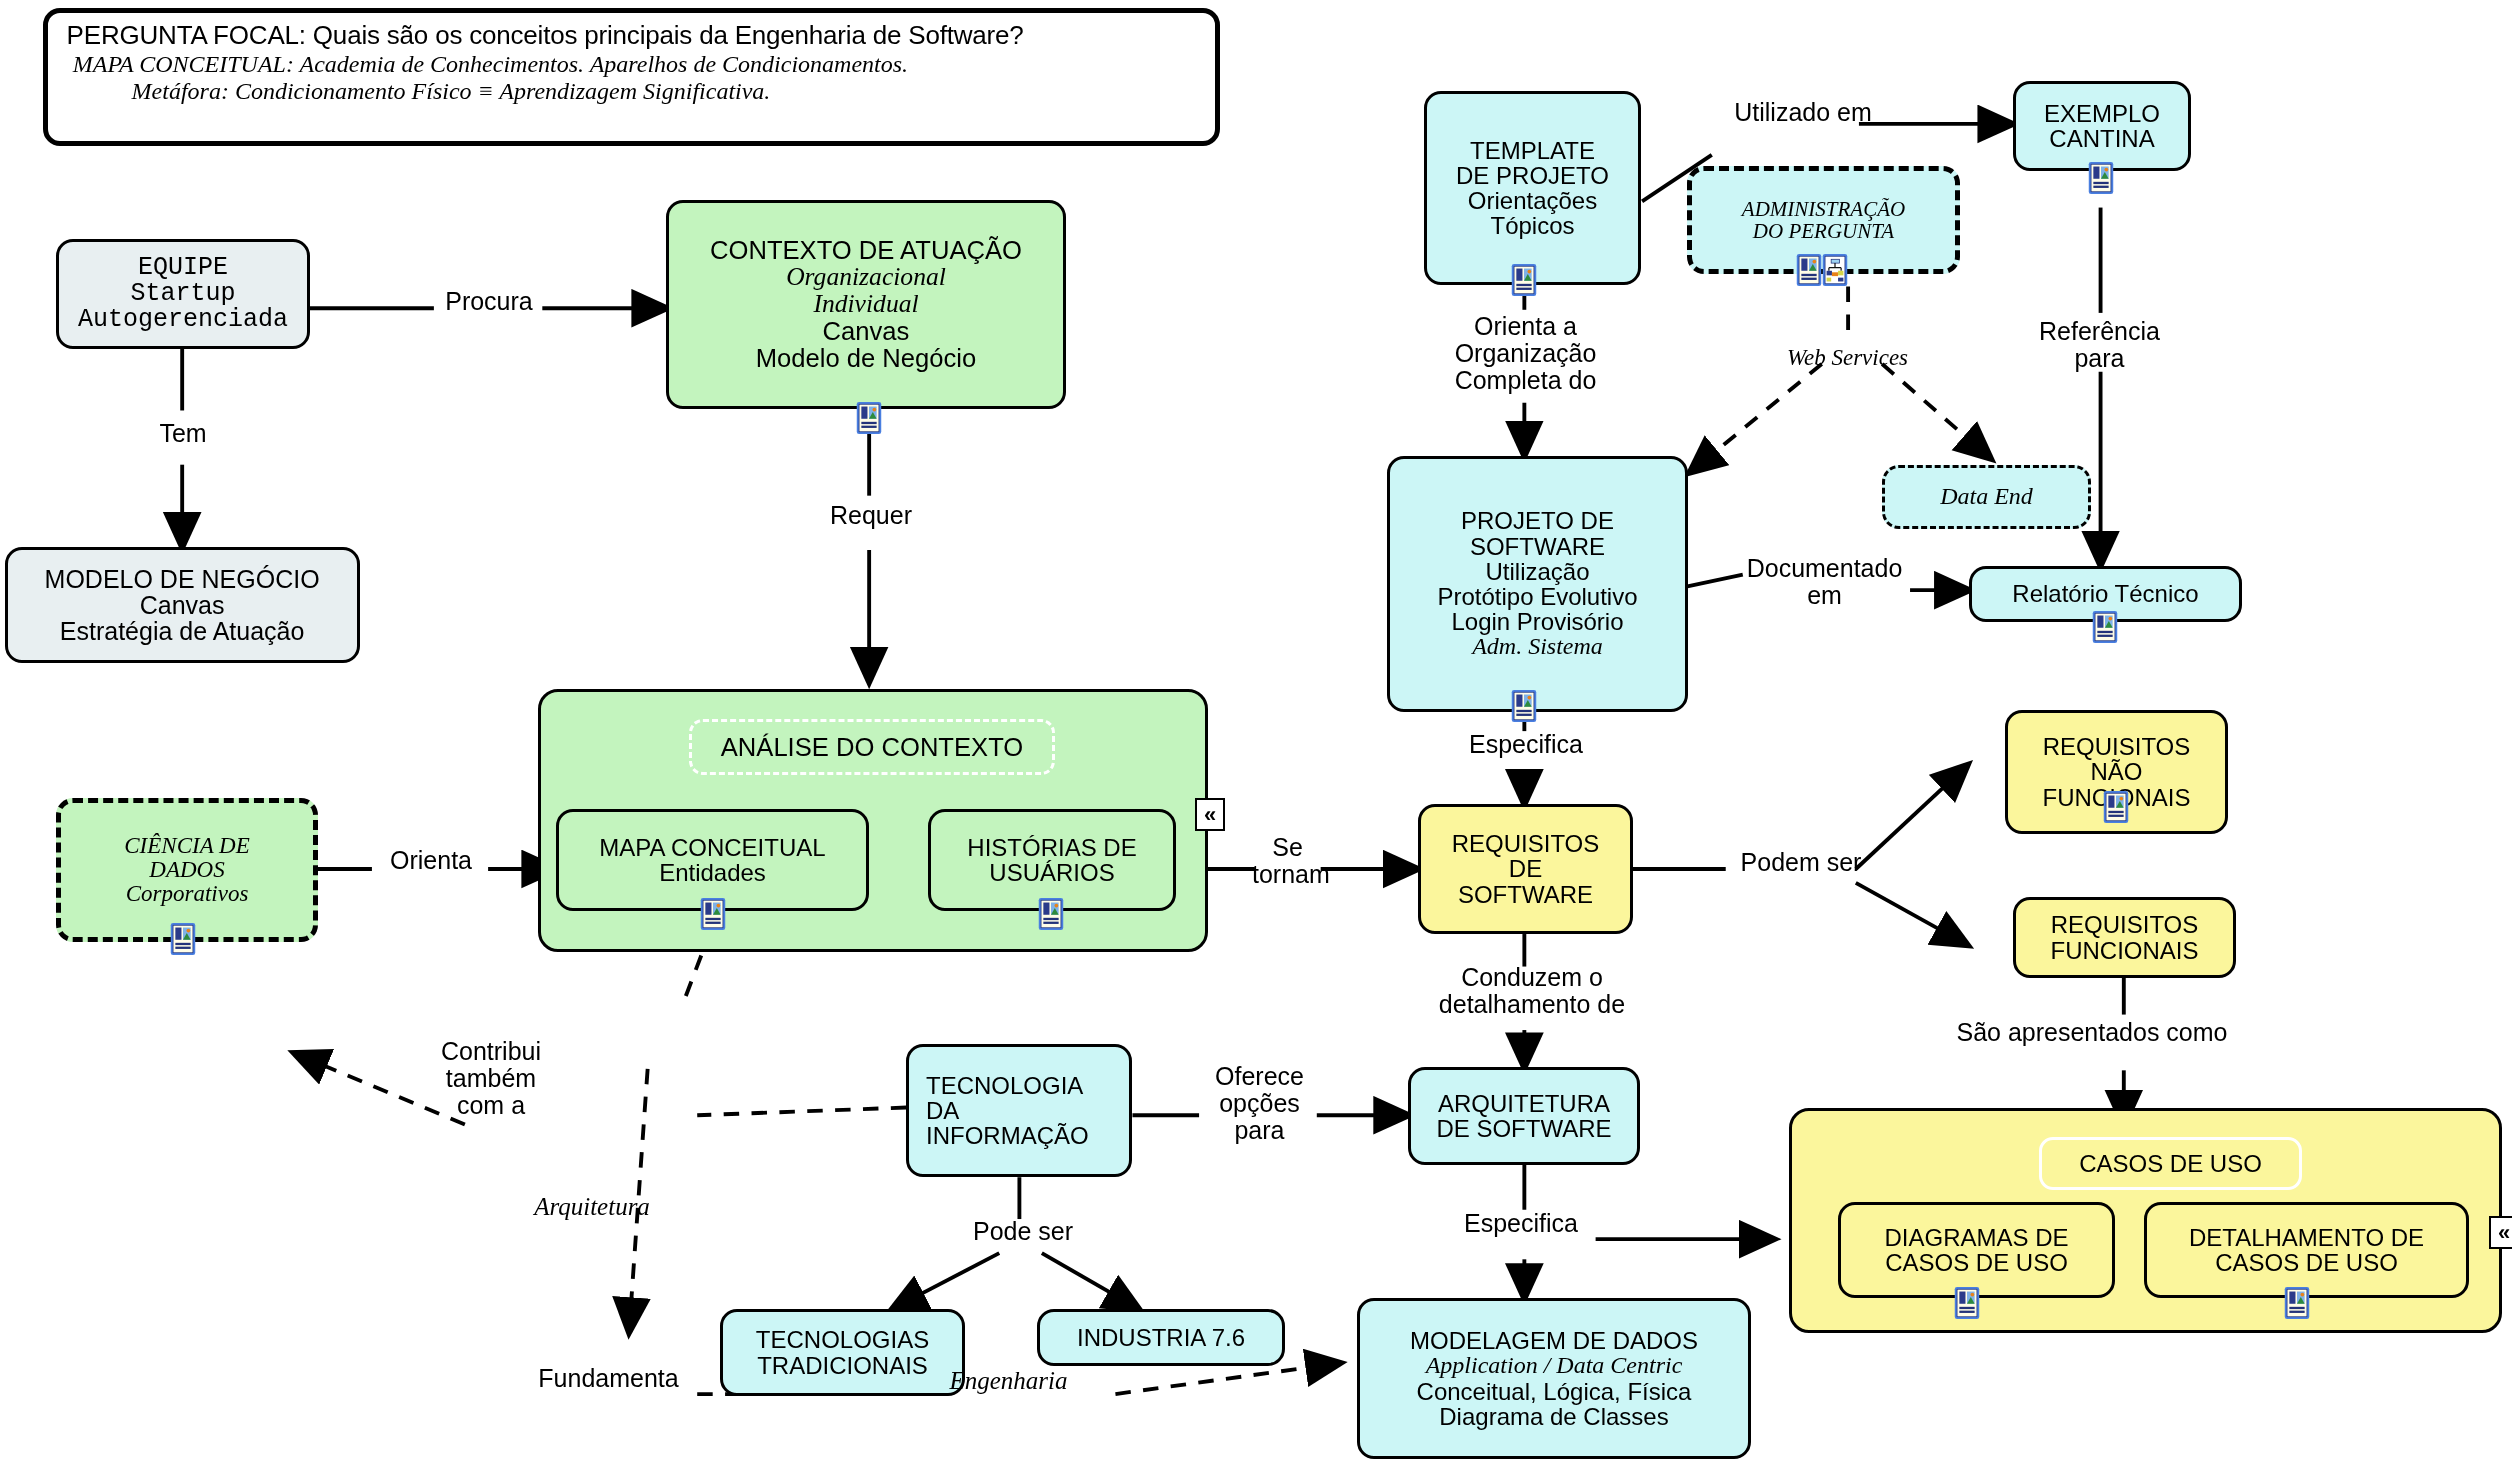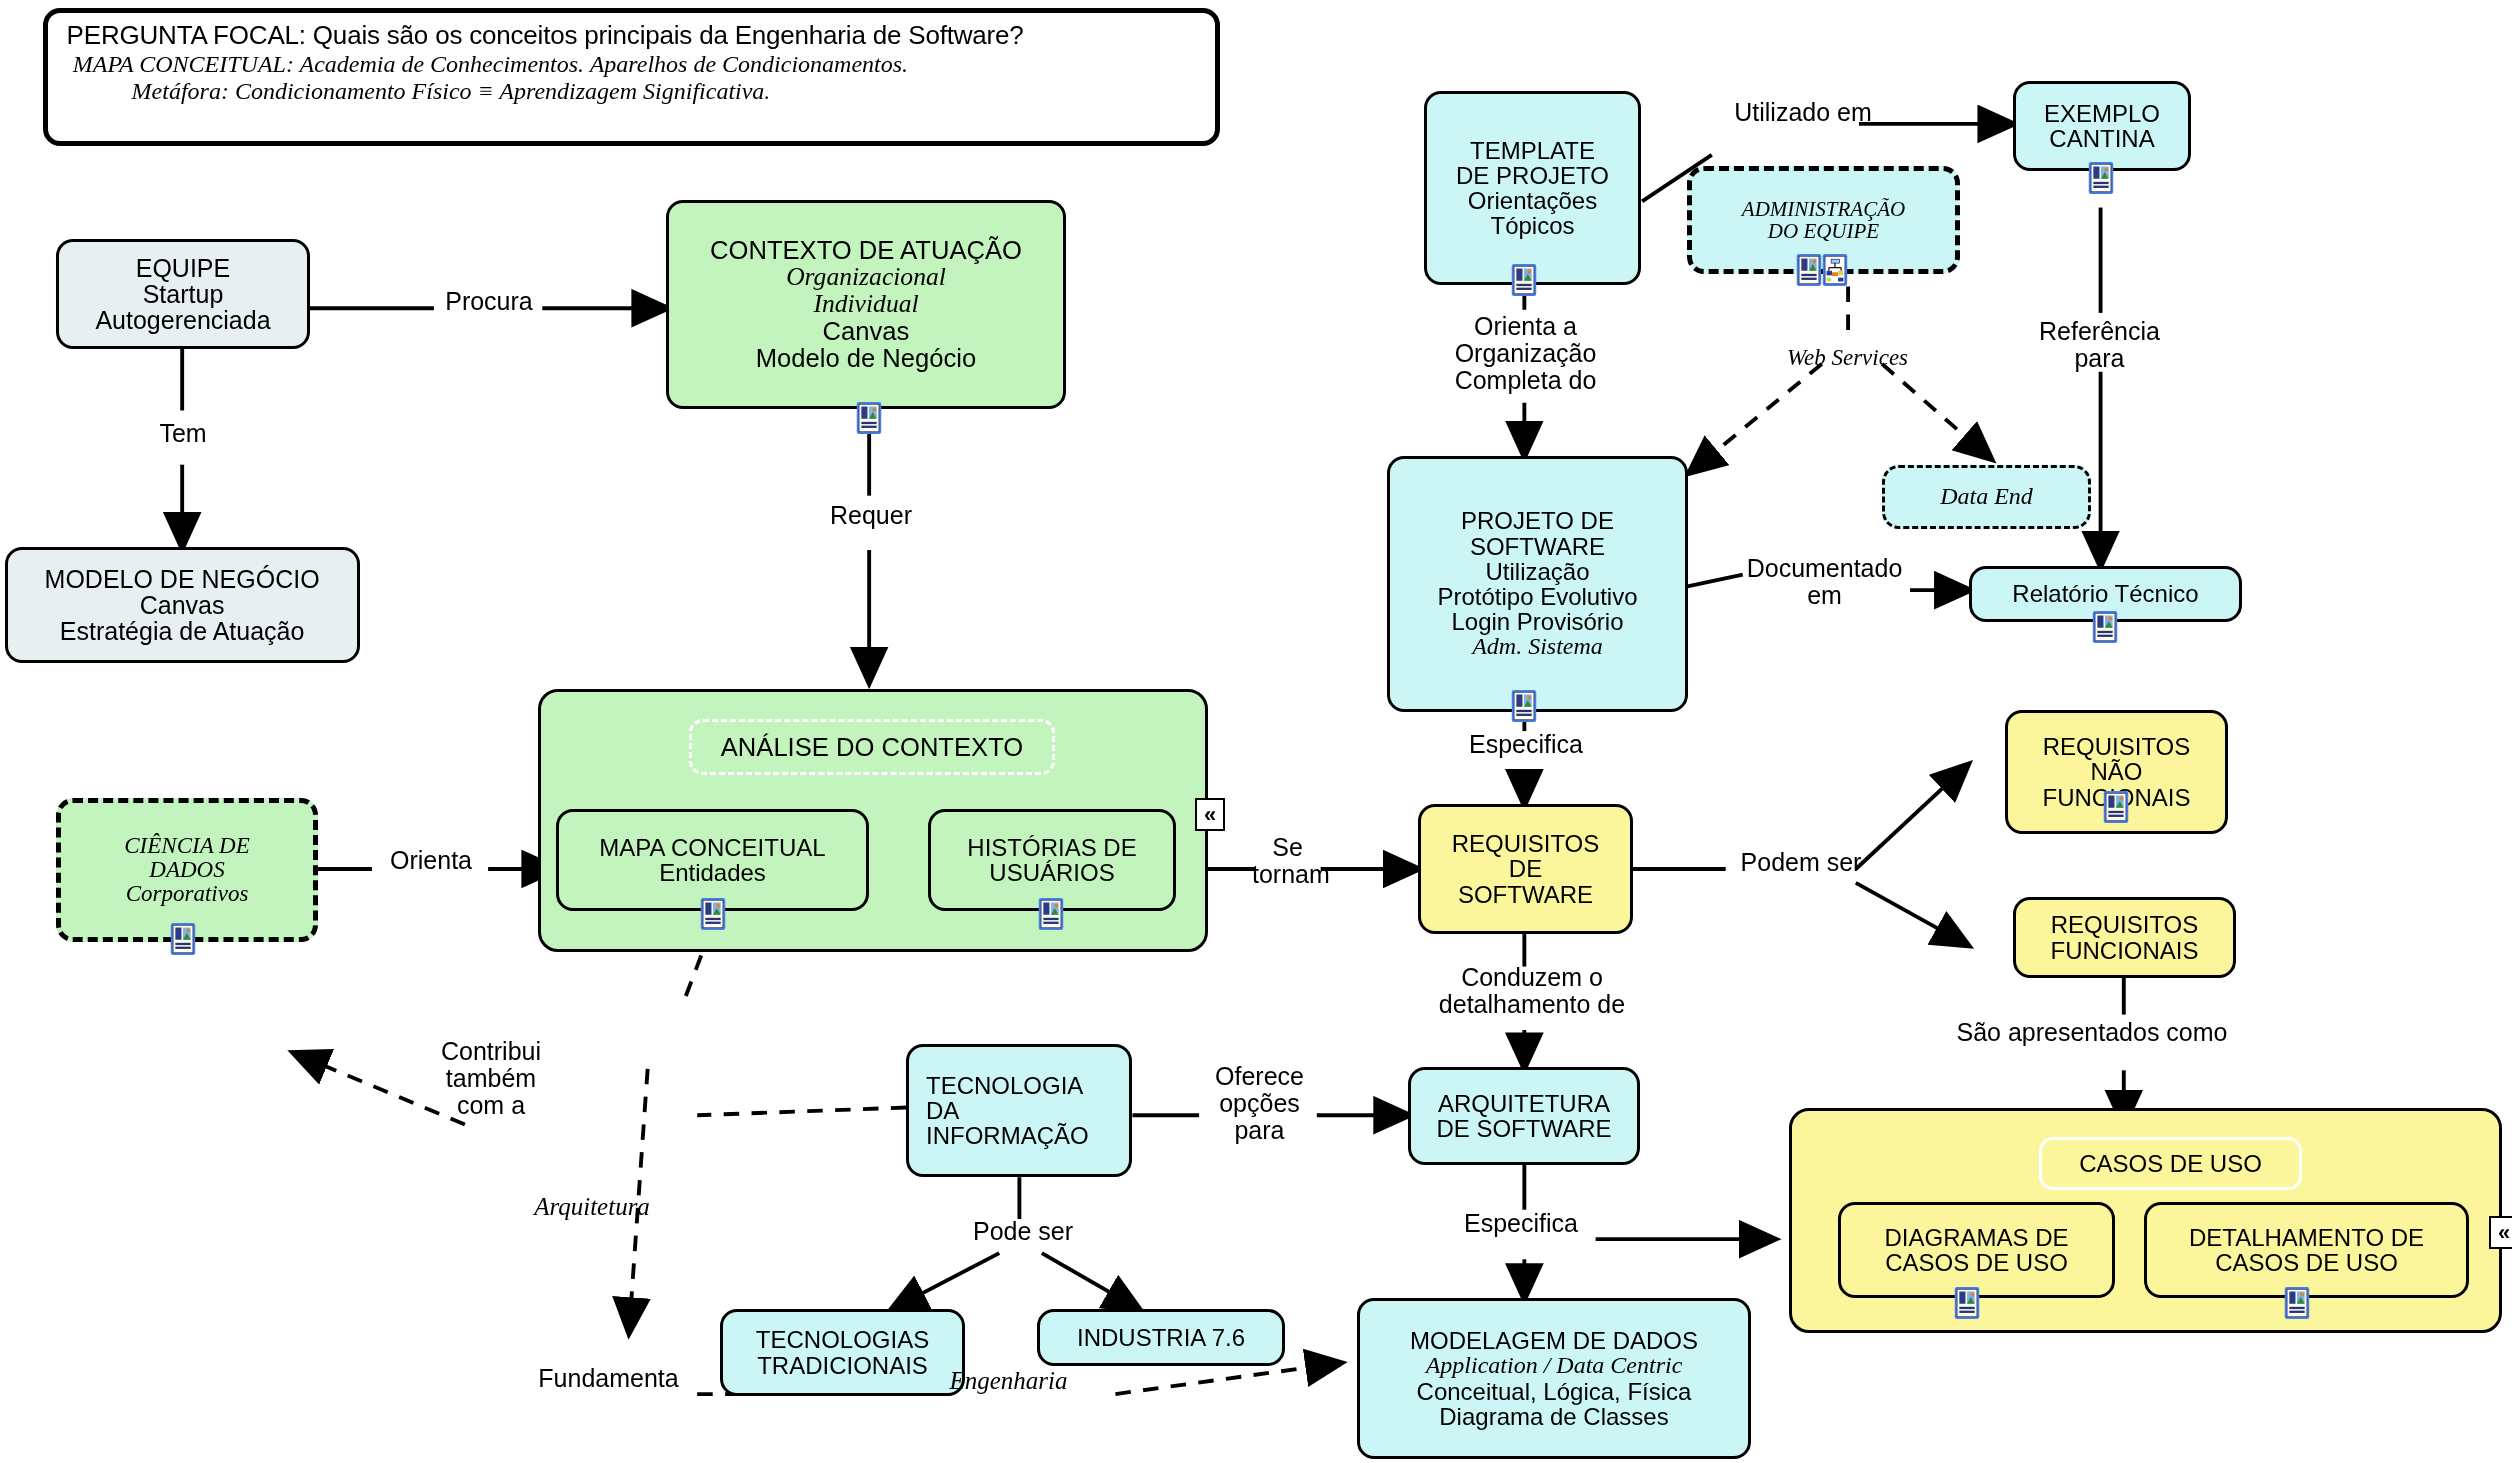--- a/index.html
+++ b/index.html
@@ -130,21 +130,21 @@
       <path d="M1440,1800 L1730,1760" marker-end="url(#ah)"></path>
     </g>
   </svg>
 
   <div class="focus" style="left:43px;top:7.7px;width:1177px;height:138px;">
     <div class="l1">PERGUNTA FOCAL: Quais são os conceitos principais da Engenharia de Software?</div>
     <div class="l2">MAPA CONCEITUAL: Academia de Conhecimentos. Aparelhos de Condicionamentos.</div>
     <div class="l3">Metáfora: Condicionamento Físico ≡ Aprendizagem Significativa.</div>
   </div>
 
-  <div class="node grey" style="left:56px;top:239px;width:254px;height:110px;font-size:25px;">
+  <div class="node grey" style="left:56px;top:239px;width:254px;height:110px;font-size:25px;font-family:Liberation Mono, monospace;">
     <span class="ln">EQUIPE</span>
     <span class="ln">Startup</span>
     <span class="ln">Autogerenciada</span>
   </div>
 
   <div class="node grey" style="left:4.6px;top:547px;width:355px;height:116px;font-size:25px;">
     <span class="ln">MODELO DE NEGÓCIO</span>
     <span class="ln">Canvas</span>
     <span class="ln">Estratégia de Atuação</span>
   </div>
@@ -254,21 +254,21 @@
         <rect x="17" y="7" width="10" height="16" fill="#7fb2e8"></rect>
         <polygon points="17,23 22,14 27,23" fill="#2e8b3d"></polygon>
         <circle cx="24" cy="11" r="2.4" fill="#e8821a"></circle>
         <rect x="7" y="27" width="20" height="3" fill="#23337a"></rect>
         <rect x="7" y="32" width="20" height="3" fill="#23337a"></rect>
       </svg>
   </span>
 
   <div class="node cyan dashed" style="left:1687px;top:166px;width:273px;height:108px;font-size:21px;">
     <span class="ln ital">ADMINISTRAÇÃO</span>
-    <span class="ln ital">DO EQUIPE</span>
+    <span class="ln ital">DO PERGUNTA</span>
   </div>
   <span class="ricon" style="left:1796px;top:253px;">
     <svg viewBox="0 0 34 44">
         <rect x="1" y="1" width="32" height="42" rx="3" fill="#4A7FE0"></rect>
         <rect x="4" y="4" width="26" height="36" fill="#FFFDE7" stroke="#23337a" stroke-width="1"></rect>
         <rect x="7" y="7" width="8" height="16" fill="#2b3b8a"></rect>
         <rect x="17" y="7" width="10" height="16" fill="#7fb2e8"></rect>
         <polygon points="17,23 22,14 27,23" fill="#2e8b3d"></polygon>
         <circle cx="24" cy="11" r="2.4" fill="#e8821a"></circle>
         <rect x="7" y="27" width="20" height="3" fill="#23337a"></rect>

